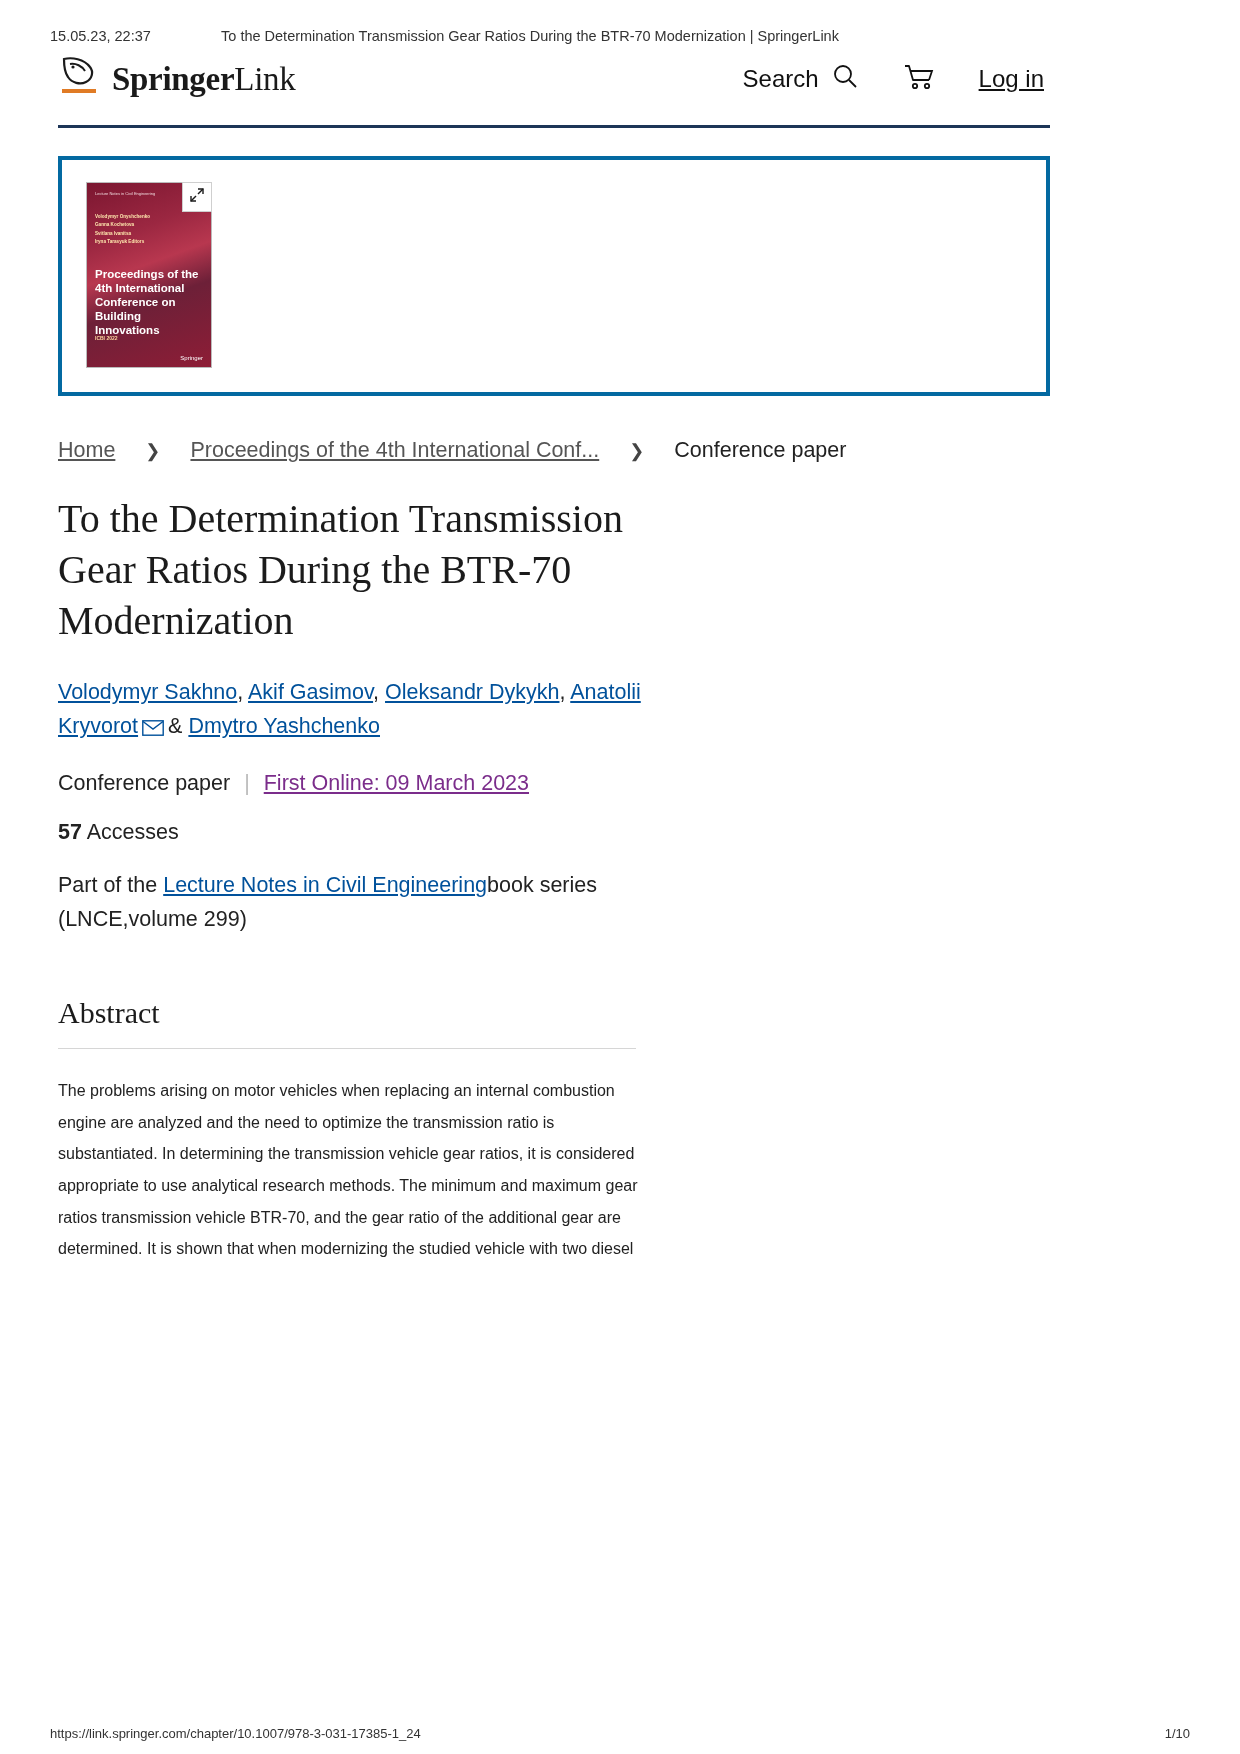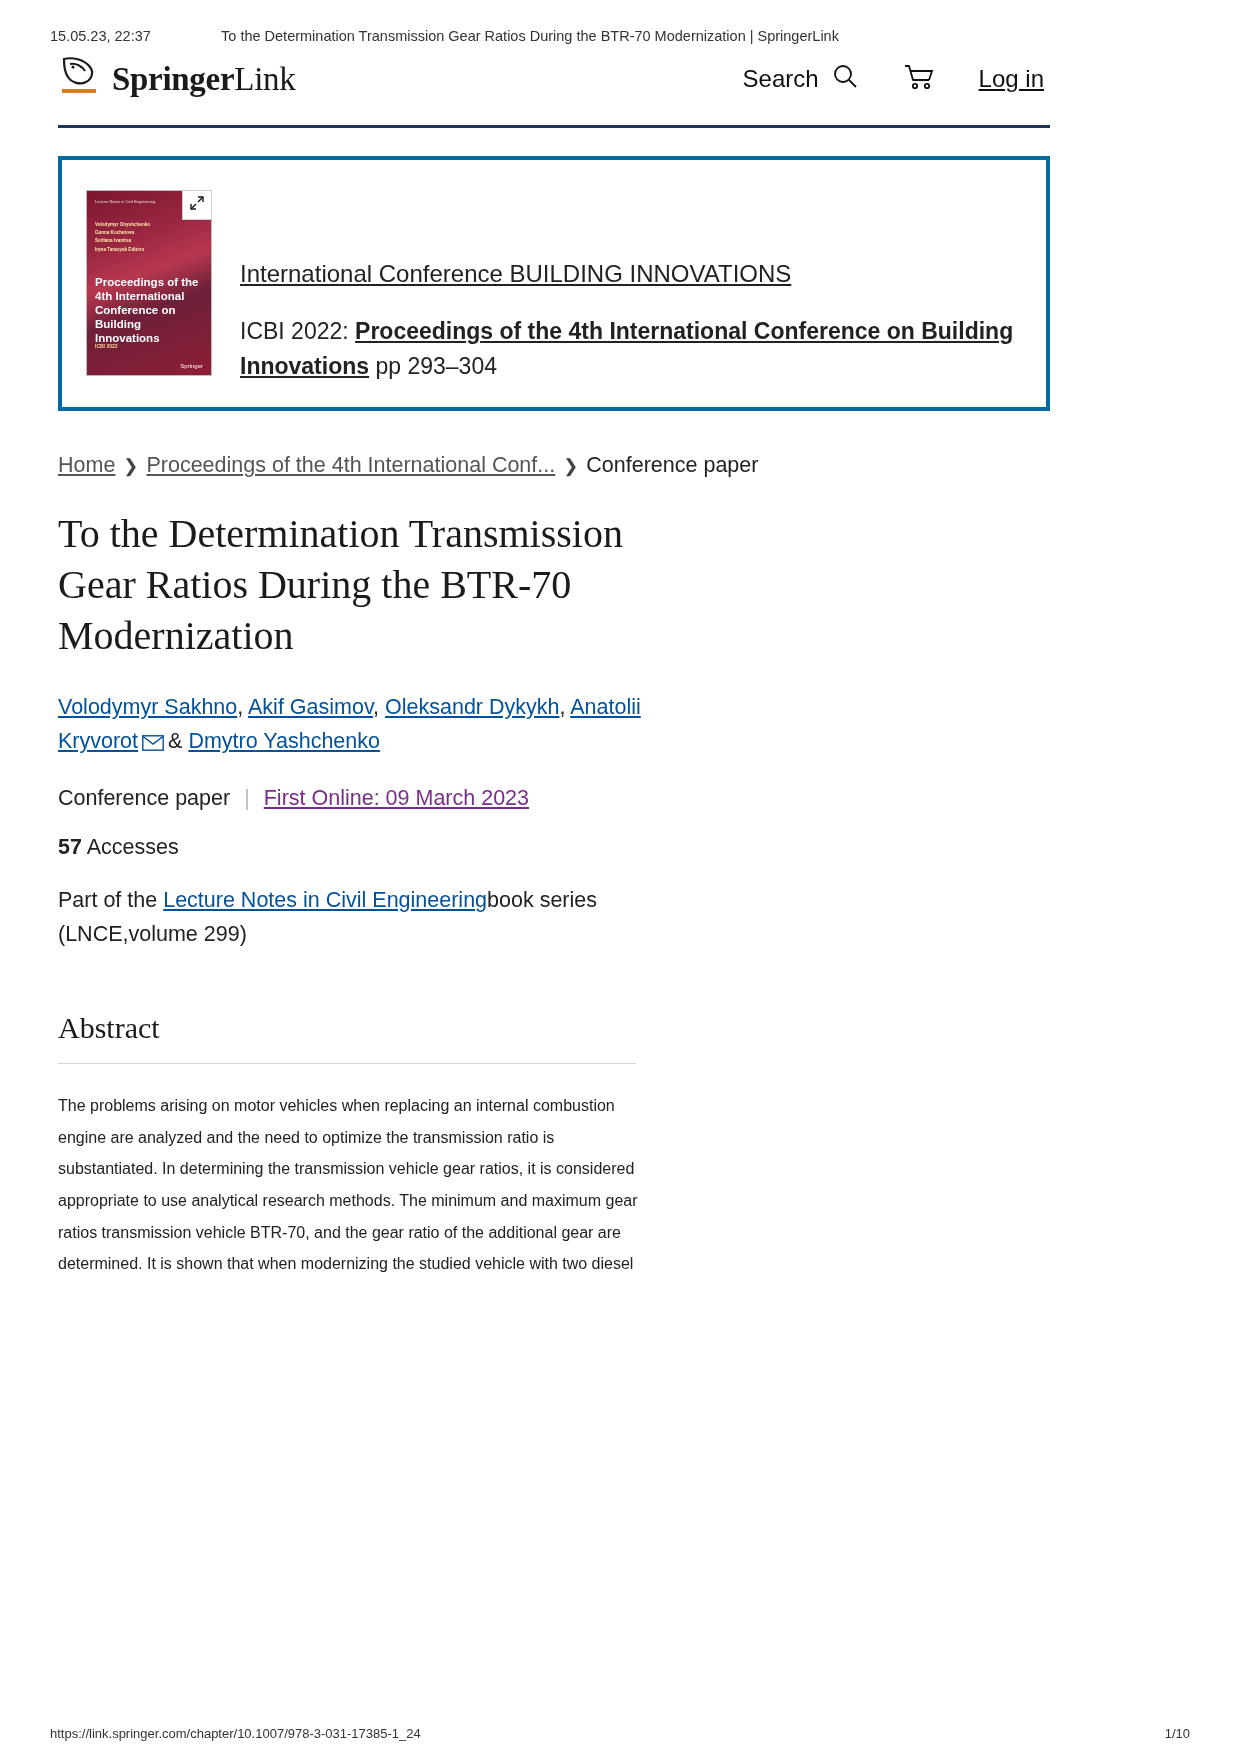--- a/index.html
+++ b/index.html
@@ -205,21 +205,21 @@
     color: #222;
     font-weight: 700;
     text-decoration: underline;
   }
 
   
   .breadcrumb {
     margin: 42px 58px 0 58px;
     display: flex;
     align-items: center;
-    gap: 8px;
+    gap: 30px;
     font-size: 21.5px;
     color: #333;
   }
   .breadcrumb a {
     color: #555;
     text-decoration: underline;
     cursor: pointer;
   }
   .breadcrumb .sep { color: #444; font-size: 18px; }
   .breadcrumb .current { color: #222; }
@@ -367,30 +367,20 @@
         <span>
           <svg width="16" height="16" viewBox="0 0 16 16" xmlns="http://www.w3.org/2000/svg">
             <path d="M9 2 H14 V7" fill="none" stroke="#1b1b1b" stroke-width="1.4"></path>
             <line x1="14" y1="2" x2="9" y2="7" stroke="#1b1b1b" stroke-width="1.4"></line>
             <path d="M7 14 H2 V9" fill="none" stroke="#1b1b1b" stroke-width="1.4"></path>
             <line x1="2" y1="14" x2="7" y2="9" stroke="#1b1b1b" stroke-width="1.4"></line>
           </svg>
         </span>
       </div>
     </div>
-    <div>
-      <div class="banner-text">
-        <span class="conf-link">International Conference BUILDING INNOVATIONS</span>
-      </div>
-      <div class="banner-sub">
-        <span>ICBI 2022:</span>
-        <a>Proceedings of the 4th International Conference on Building Innovations</a>
-        <span>pp 293–304</span>
-      </div>
-    </div>
   </div>
 
   <div class="breadcrumb">
     <a>Home</a>
     <span class="sep">❯</span>
     <a>Proceedings of the 4th International Conf...</a>
     <span class="sep">❯</span>
     <span class="current">Conference paper</span>
   </div>
 

